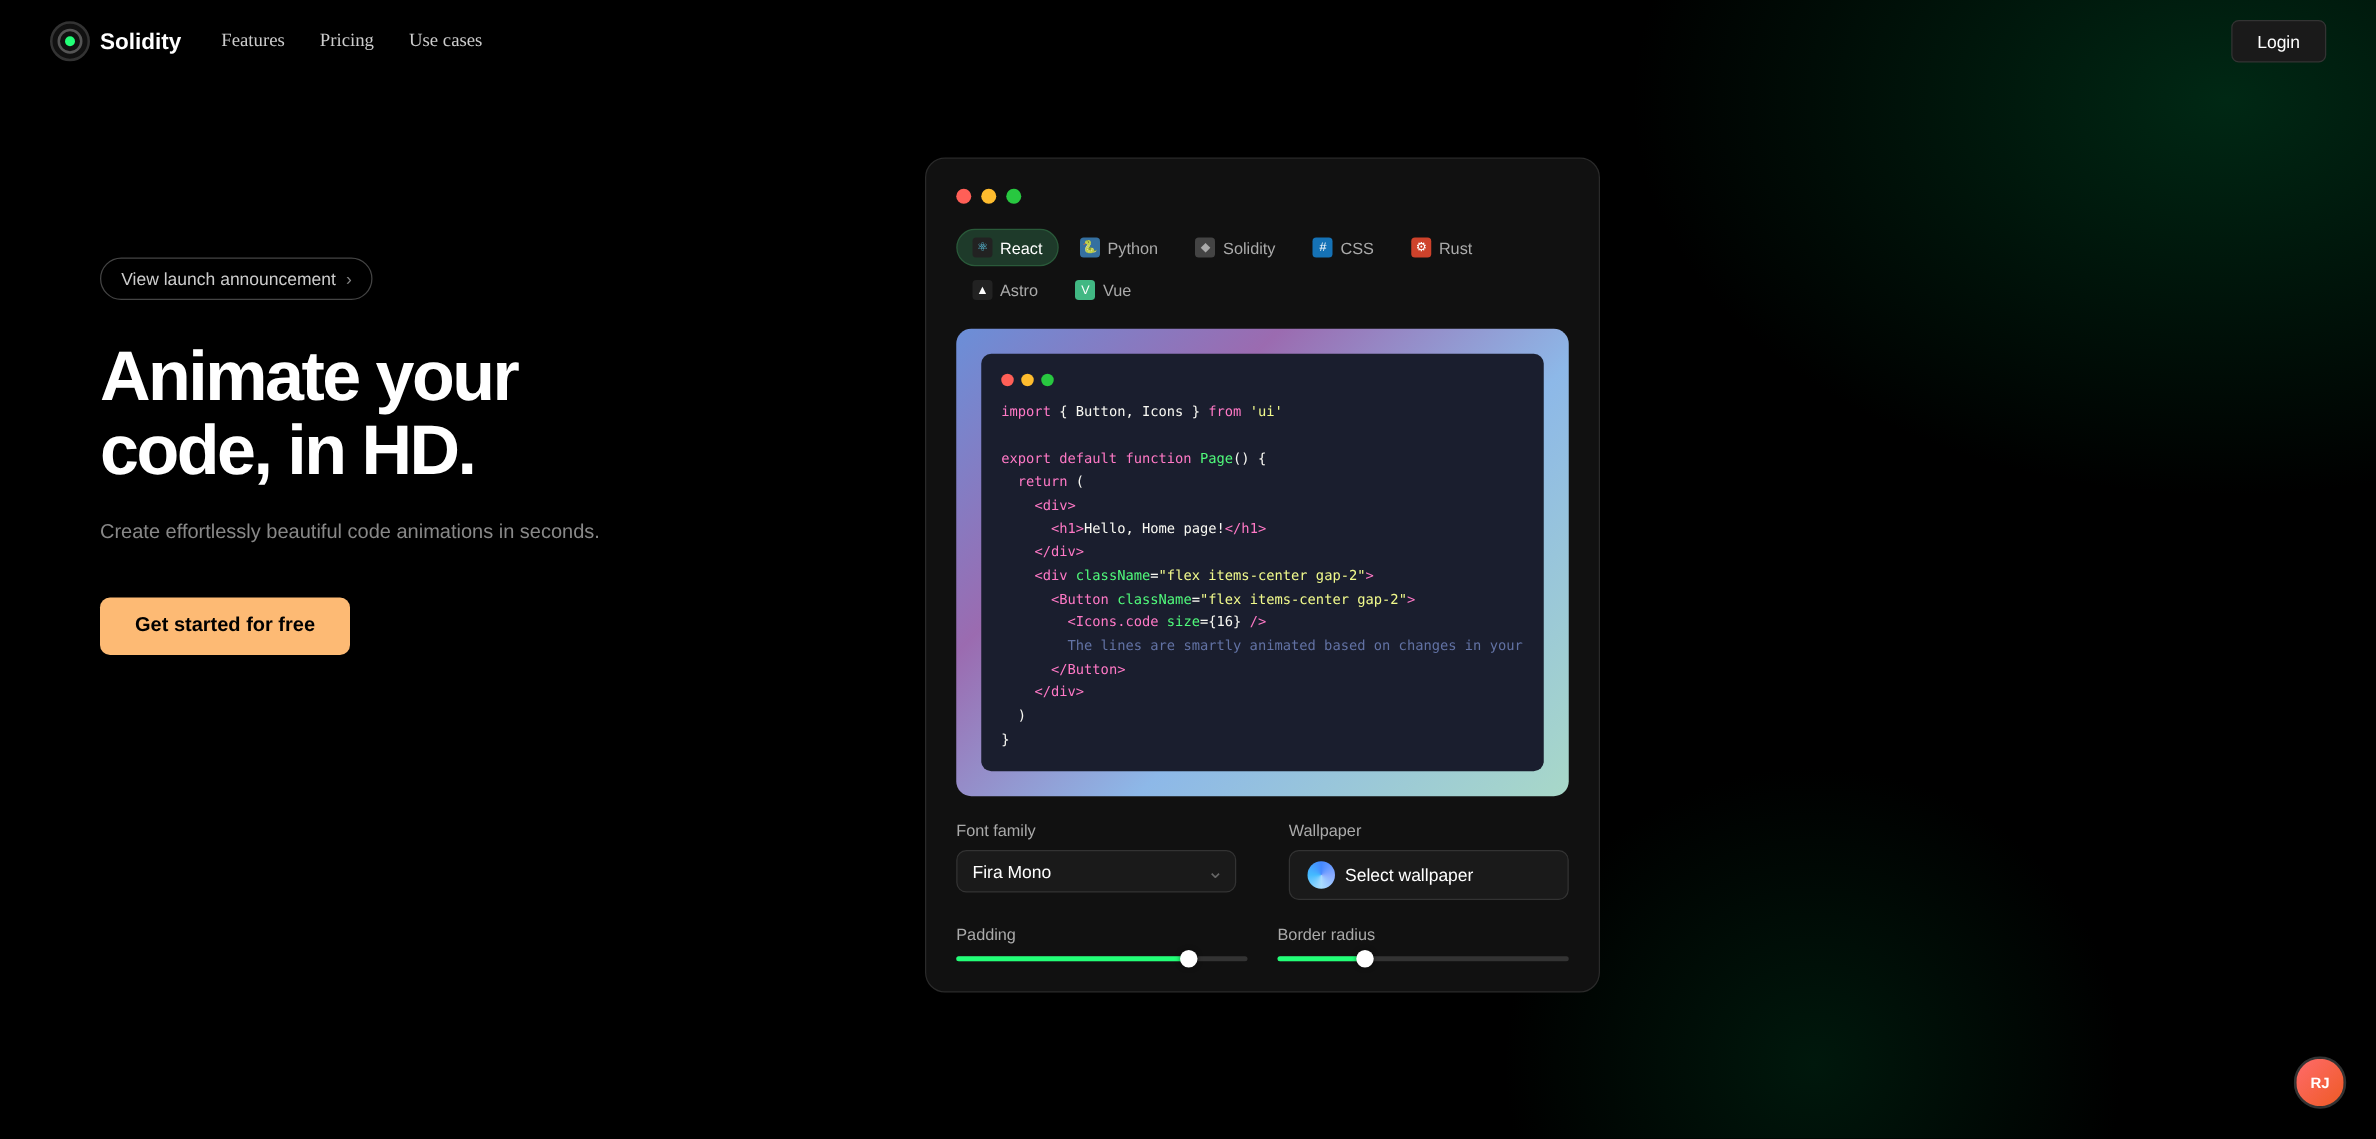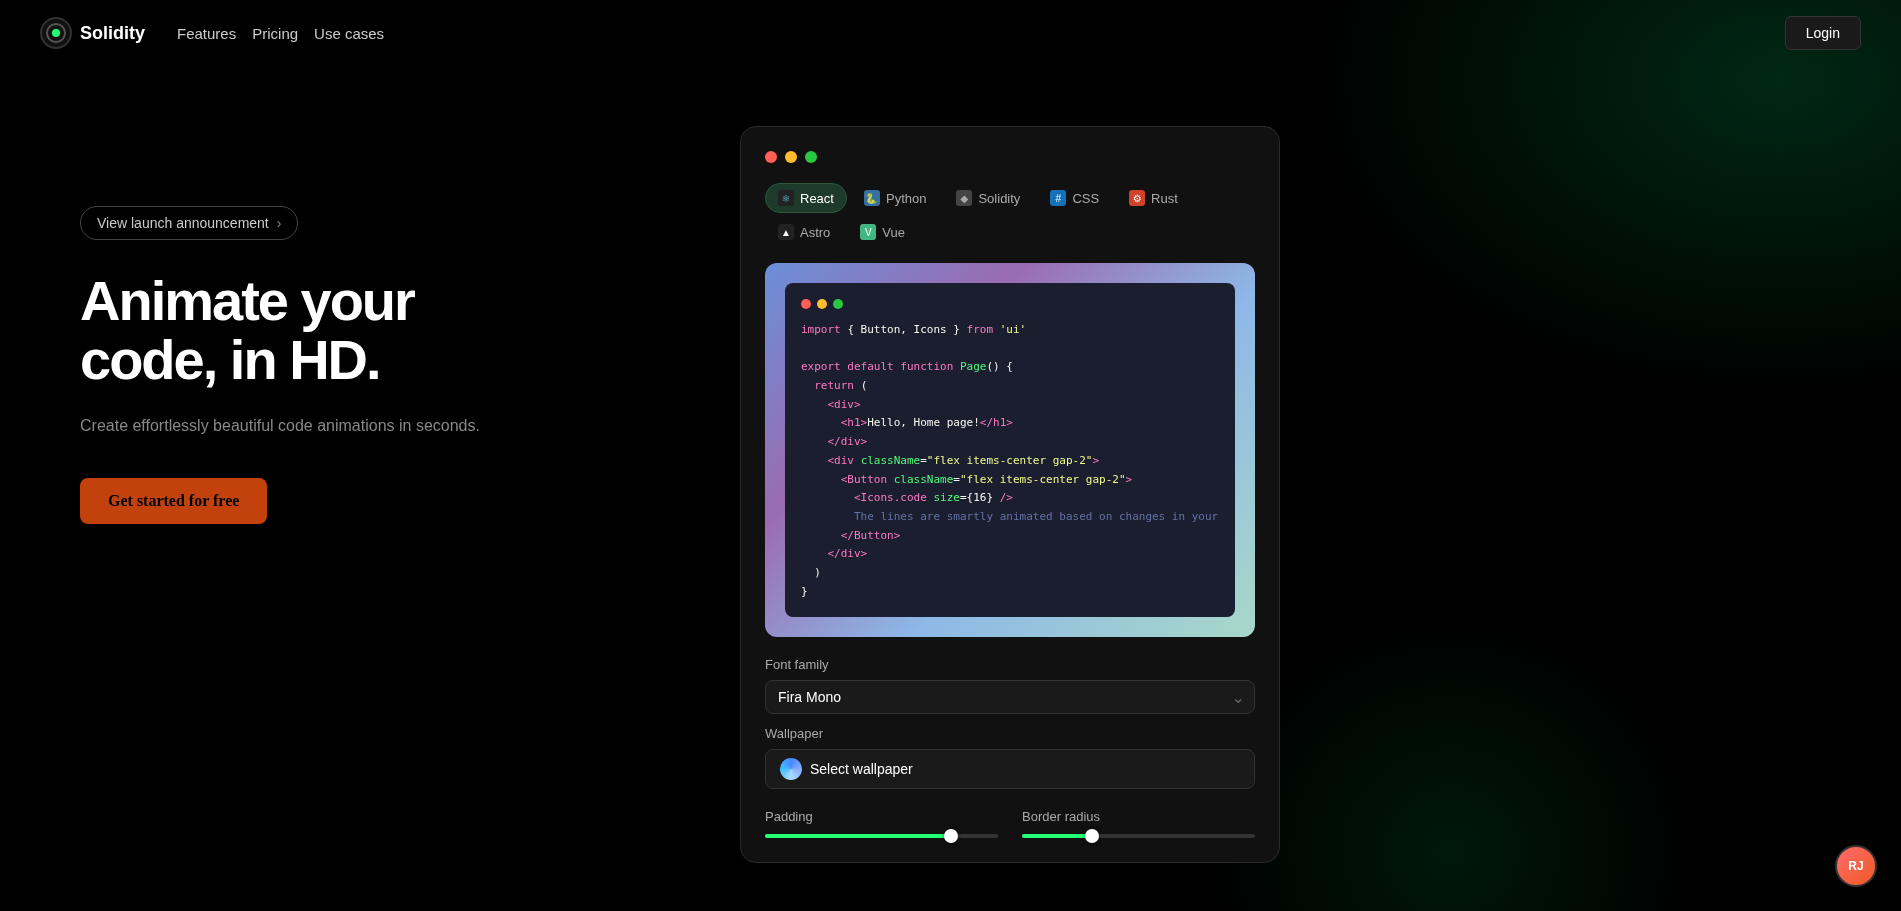--- a/index.html
+++ b/index.html
@@ -65,21 +65,22 @@
       background: #22ff77;
       border-radius: 50%;
     }
     .logo-text {
       font-size: 18px;
       font-weight: 600;
       color: #fff;
     }
     .nav-links {
       display: flex;
-      gap: 16px;
+      gap: 28px;
+      font-family: Liberation Serif, serif;
     }
     .nav-link {
       color: #ccc;
       font-size: 15px;
       text-decoration: none;
       cursor: pointer;
     }
     .login-btn {
       background: #1a1a1a;
       border: 1px solid #333;
@@ -132,29 +133,28 @@
       margin-bottom: 24px;
       letter-spacing: -2px;
     }
     .hero-subtitle {
       font-size: 16px;
       color: #888;
       margin-bottom: 40px;
       line-height: 1.5;
     }
     .cta-btn {
-      background: #c2410c;
+      background: #fdba74;
       color: #000;
       border: none;
       padding: 14px 28px;
       border-radius: 8px;
       font-size: 16px;
       font-weight: 600;
       cursor: pointer;
-      font-family: Liberation Serif, serif;
     }
 
     
     .demo-panel {
       width: 540px;
       background: #111;
       border: 1px solid #2a2a2a;
       border-radius: 16px;
       padding: 24px;
       flex-shrink: 0;
@@ -235,23 +235,22 @@
     .c-func { color: #50fa7b; }
     .c-string { color: #f1fa8c; }
     .c-tag { color: #ff79c6; }
     .c-attr { color: #50fa7b; }
     .c-comment { color: #6272a4; }
     .c-white { color: #f8f8f2; }
 
     
     .controls-row {
       display: flex;
-      gap: 12px;
+      gap: 42px;
       margin-bottom: 20px;
-      flex-direction: column;
     }
     .control-group {
       flex: 1;
     }
     .control-label {
       font-size: 13px;
       color: #aaa;
       margin-bottom: 8px;
     }
     .font-select-wrap {

